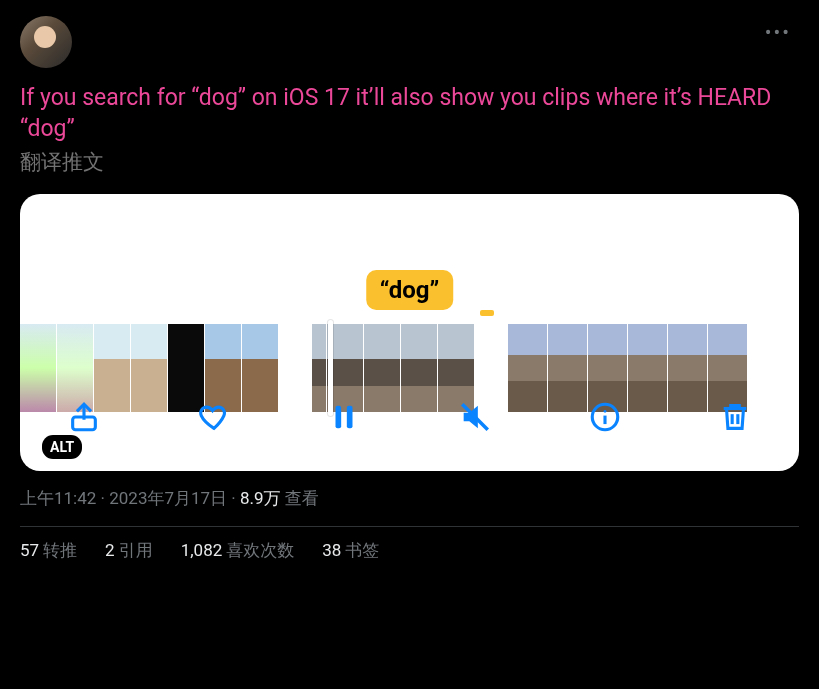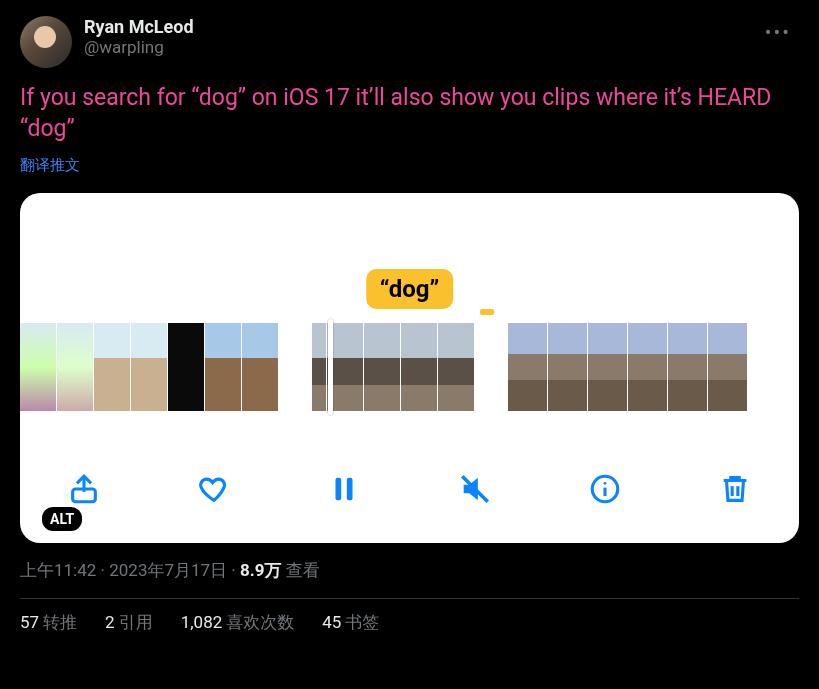--- a/index.html
+++ b/index.html
@@ -54,34 +54,34 @@
     padding: 4px 8px;
     cursor: pointer;
   }
   .body-text {
     margin-top: 14px;
     font-size: 23px;
     line-height: 1.35;
     color: #ec4899;
   }
   .translate {
-    color: #3b82f6;
-    font-size: 15px;
-    margin-top: 12px;
+    color: #737373;
+    font-size: 21px;
+    margin-top: 4px;
     cursor: pointer;
   }
 
   .media-card {
     margin-top: 18px;
     background: #fff;
     border-radius: 20px;
     overflow: hidden;
     position: relative;
     width: 100%;
-    height: 350px;
+    height: 277px;
   }
   .caption-bubble {
     position: absolute;
     top: 76px;
     left: 50%;
     transform: translateX(-50%);
     background: #fbc02d;
     color: #000;
     font-weight: 700;
     font-size: 24px;
@@ -170,45 +170,41 @@
     font-size: 14px;
     padding: 4px 8px;
     border-radius: 11px;
   }
 
   .meta-row {
     margin-top: 16px;
     font-size: 17px;
     color: #71767b;
   }
-  .meta-row .views-count { color: #e7e9ea; font-weight:700; }
+  .meta-row .views-count { color: #e7e9ea; font-weight:400; }
   .divider {
     border: none;
     border-top: 1px solid #2f3336;
     margin: 16px 0 12px 0;
   }
   .stats-row {
     display: flex;
     gap: 28px;
     font-size: 17px;
     color: #71767b;
   }
   .stats-row .num { color: #e7e9ea; font-weight:400; margin-right:4px; }
 </style>
 </head>
 <body>
 
 <div class="tweet">
 
   <div class="header">
     <div class="avatar"></div>
-    <div class="who">
-      <span class="display-name">Ryan McLeod</span>
-      <span class="handle">@warpling</span>
-    </div>
     <div class="more">•••</div>
   </div>
 
   <div class="body-text">If you search for “dog” on iOS 17 it’ll also show you clips where it’s HEARD “dog”</div>
 
   <div class="translate">翻译推文</div>
 
   <div class="media-card">
     <div class="caption-bubble">“dog”</div>
     <div class="caption-tick"></div>
@@ -290,16 +286,16 @@
   <div class="meta-row">
     <span>上午11:42</span><span> · </span><span>2023年7月17日</span><span> · </span><span class="views-count">8.9万</span><span> 查看</span>
   </div>
 
   <hr class="divider">
 
   <div class="stats-row">
     <span><span class="num">57</span><span>转推</span></span>
     <span><span class="num">2</span><span>引用</span></span>
     <span><span class="num">1,082</span><span>喜欢次数</span></span>
-    <span><span class="num">45</span><span>书签</span></span>
+    <span><span class="num">38</span><span>书签</span></span>
   </div>
 
 </div>
 
 </body></html>

